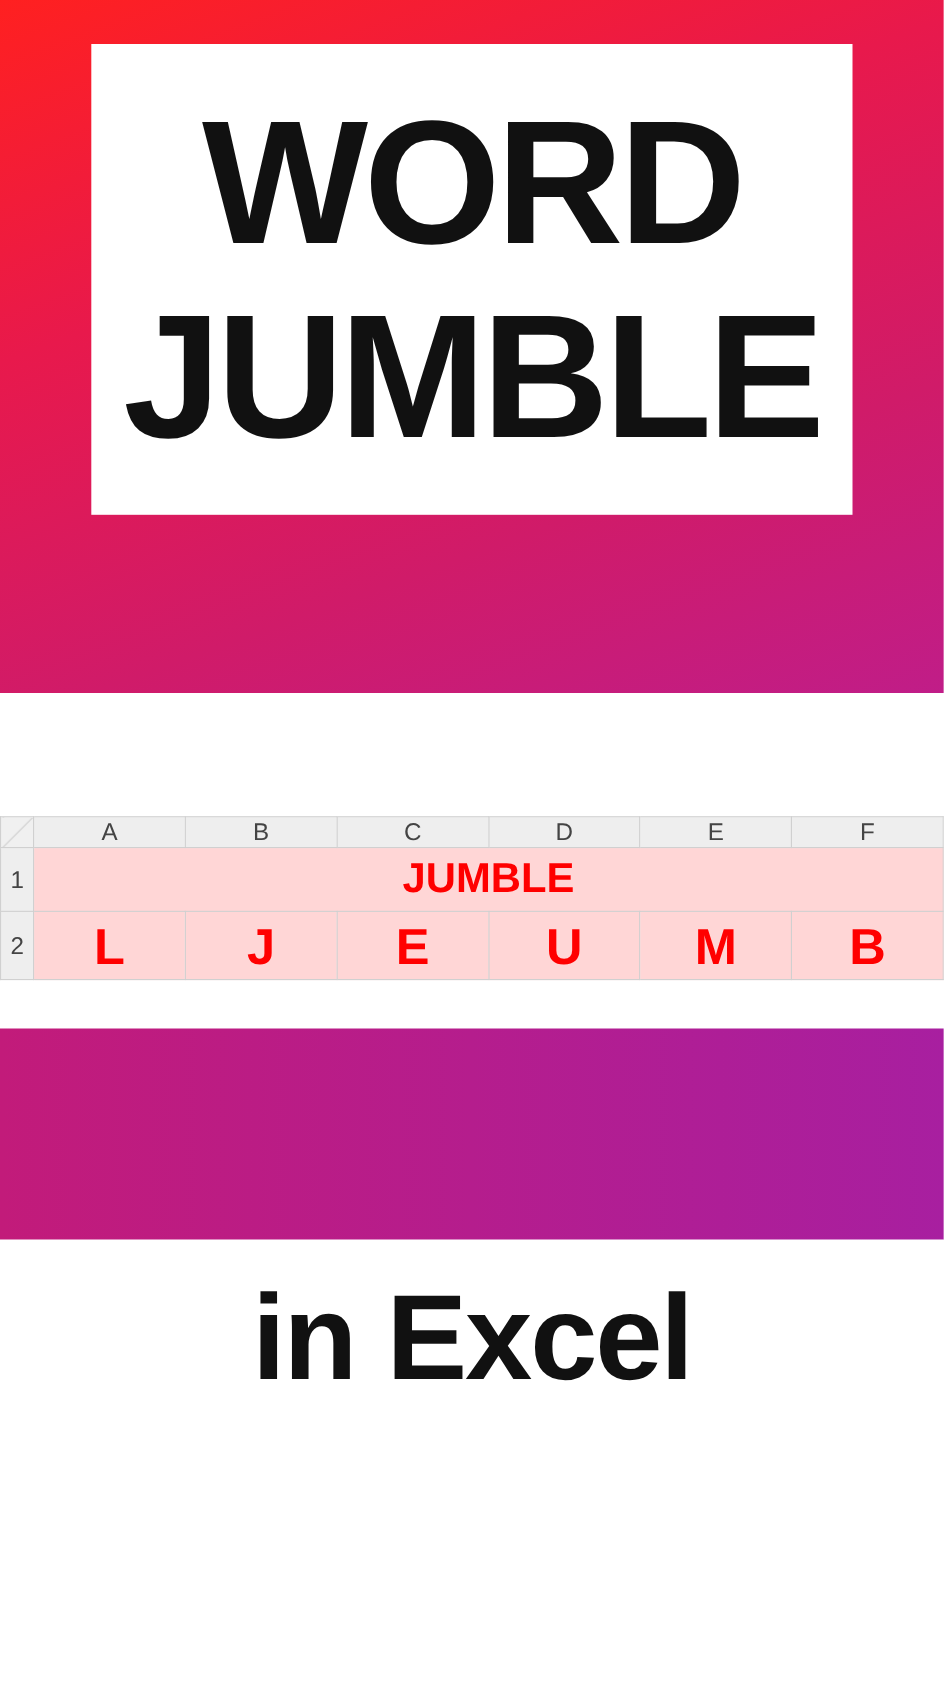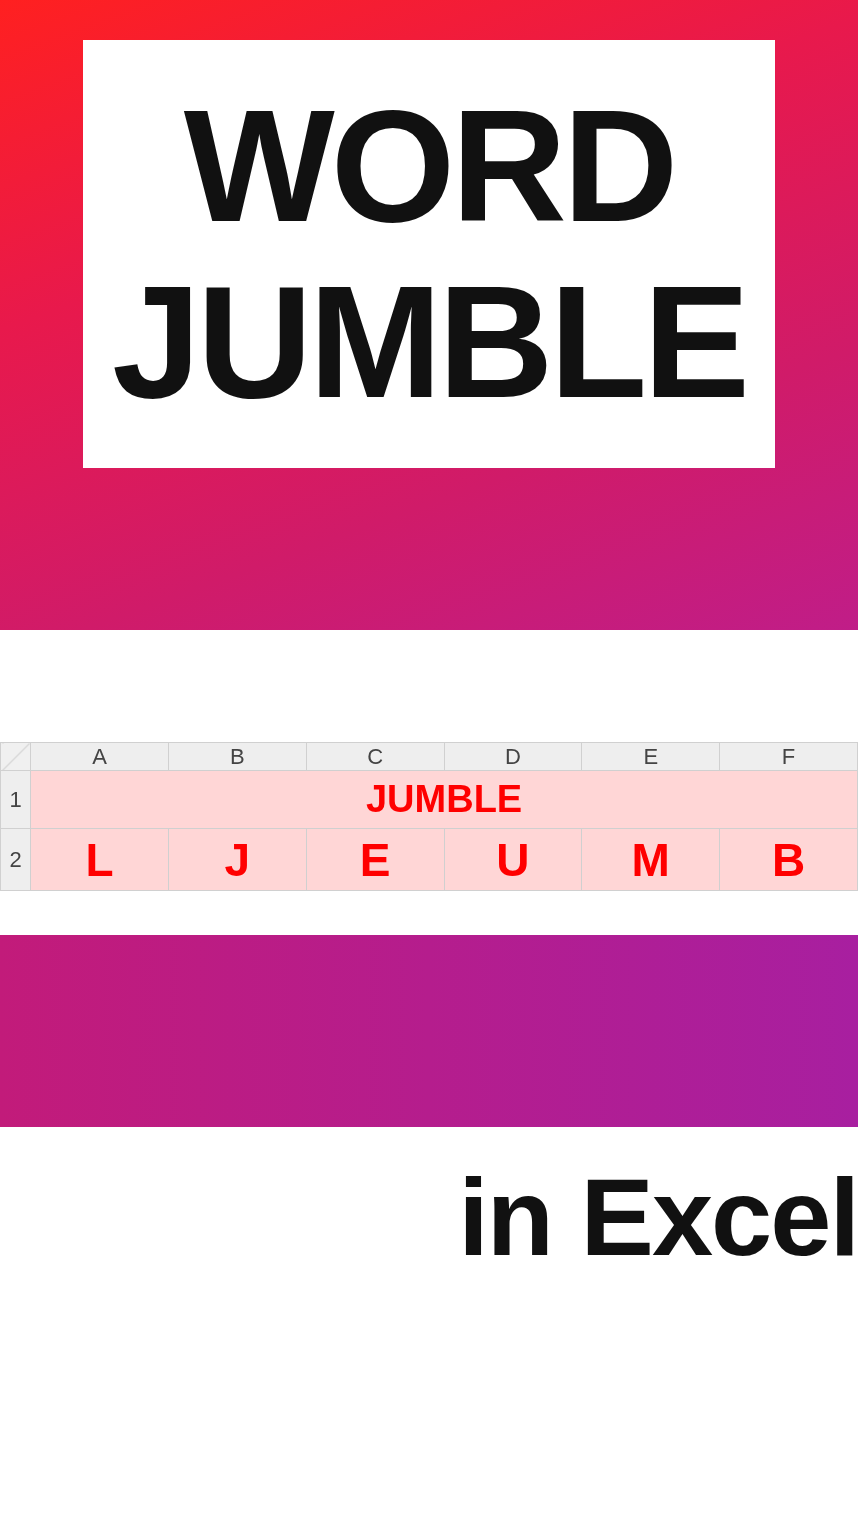--- a/index.html
+++ b/index.html
@@ -99,21 +99,21 @@
 }
 .mid-band {
   height: 192px;
   background: linear-gradient(90deg, #c21b7a 0%, #a81fa0 100%);
 }
 .subtitle-section {
   height: 178px;
   background: #ffffff;
   display: flex;
   align-items: center;
-  justify-content: flex-end;
+  justify-content: center;
 }
 .subtitle-text {
   color: #111111;
   font-weight: 700;
   font-size: 110px;
   letter-spacing: -2px;
 }
 .bottom-section {
   flex: 1;
   background: linear-gradient(90deg, #a81fa0 0%, #8e22d0 100%);

